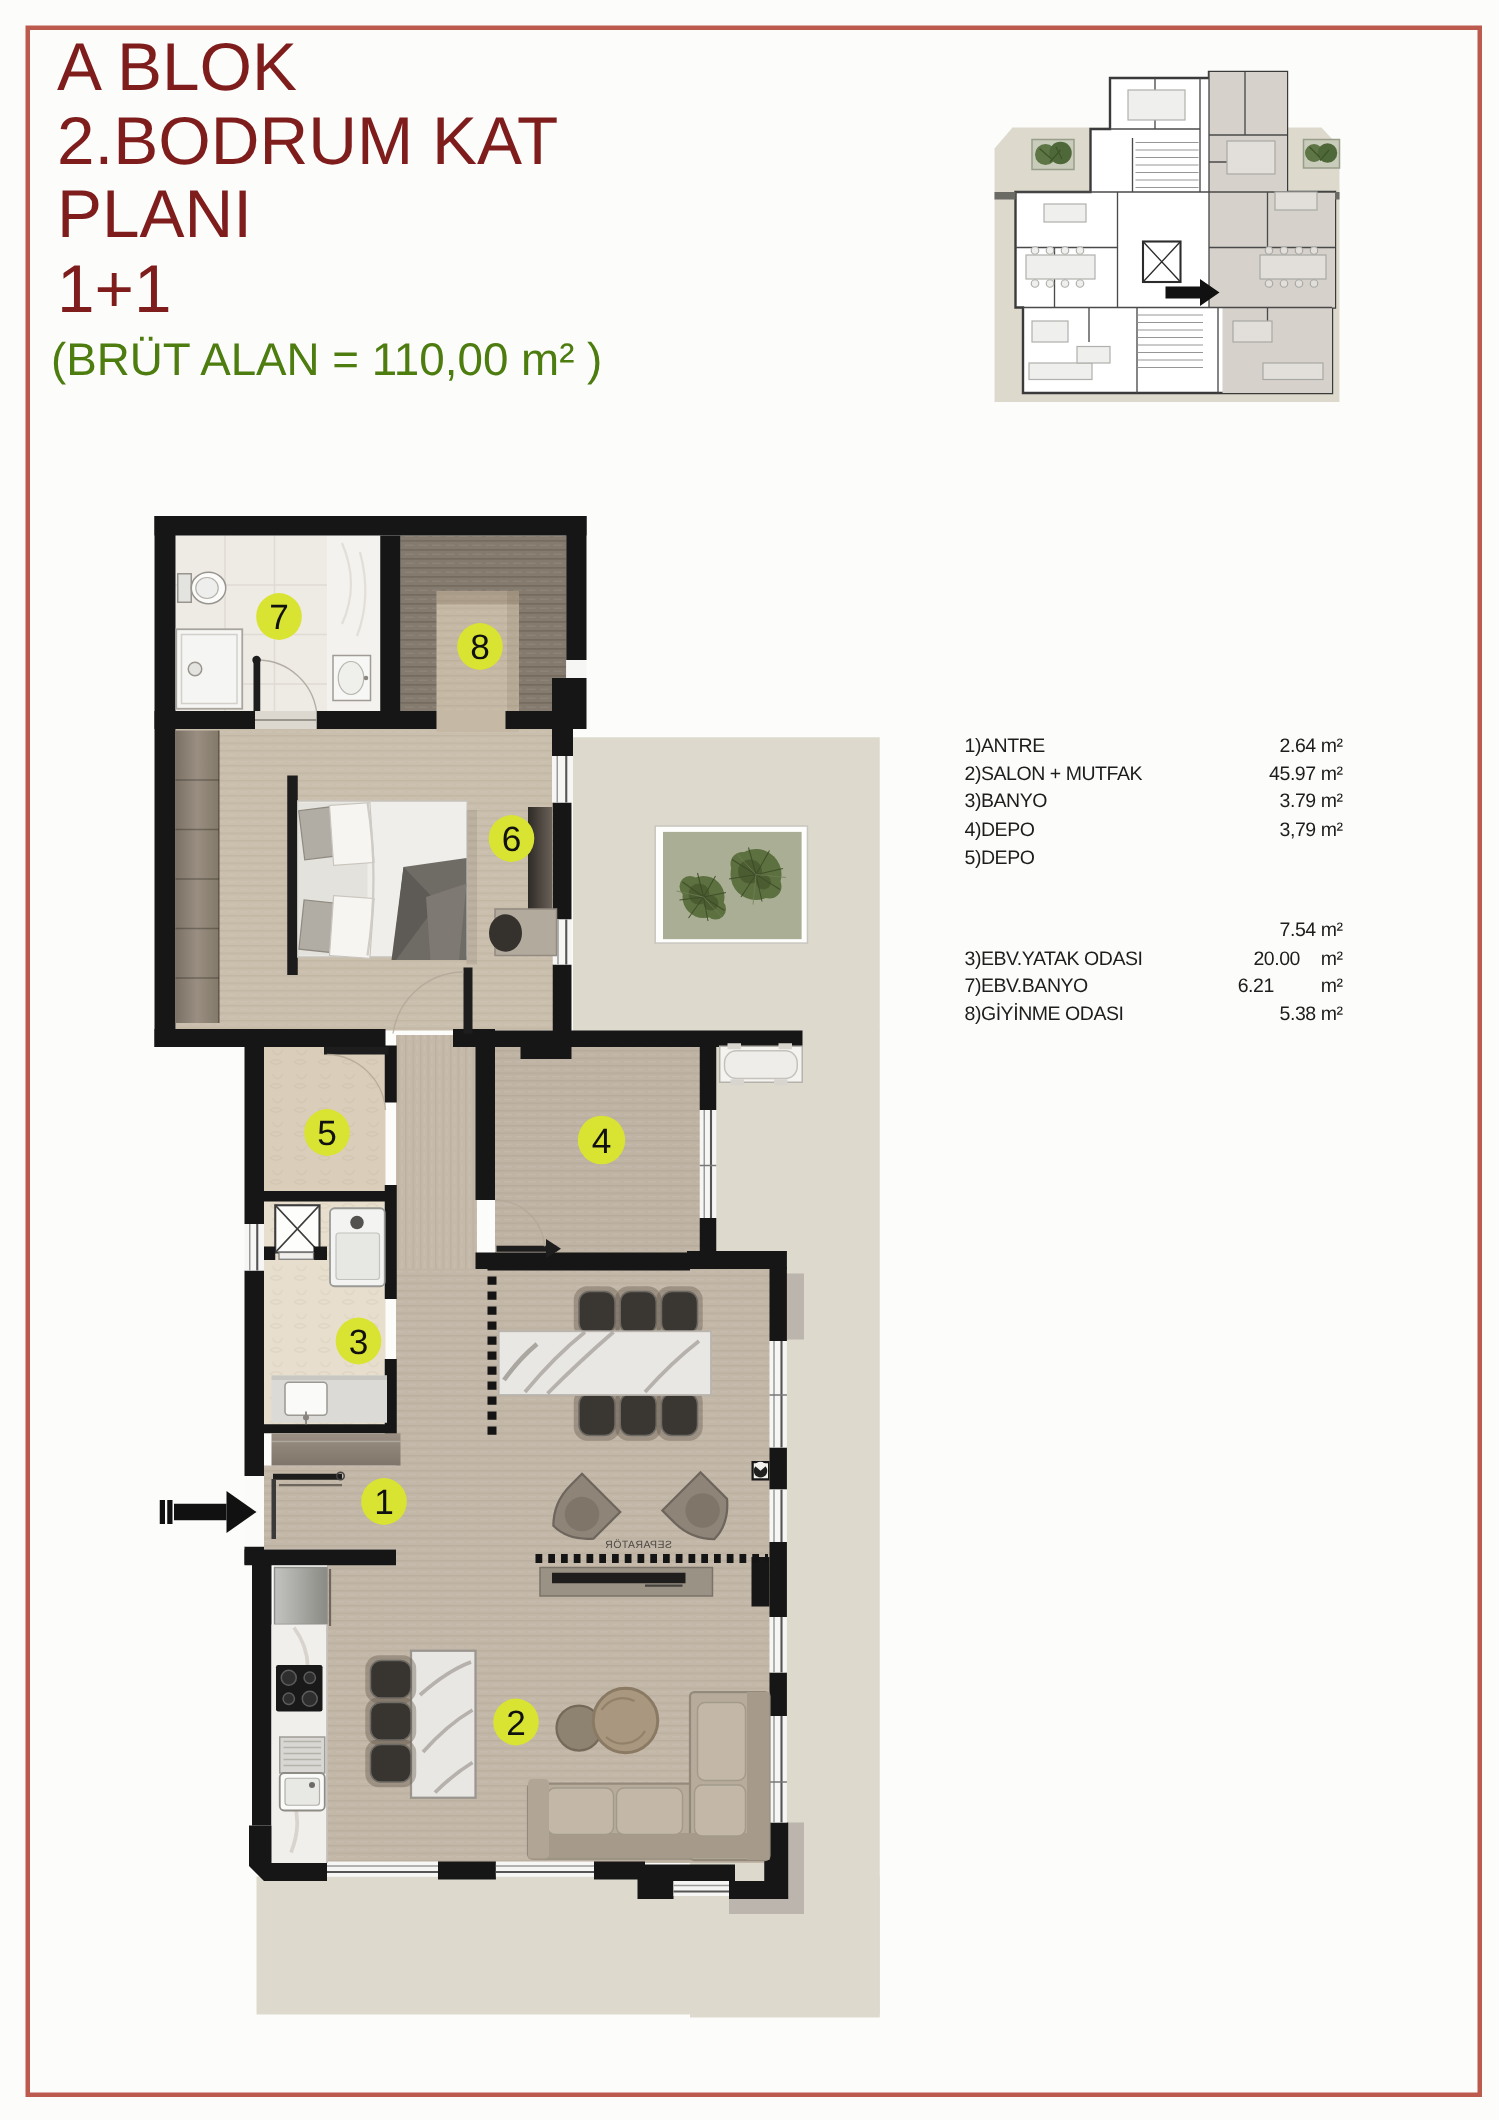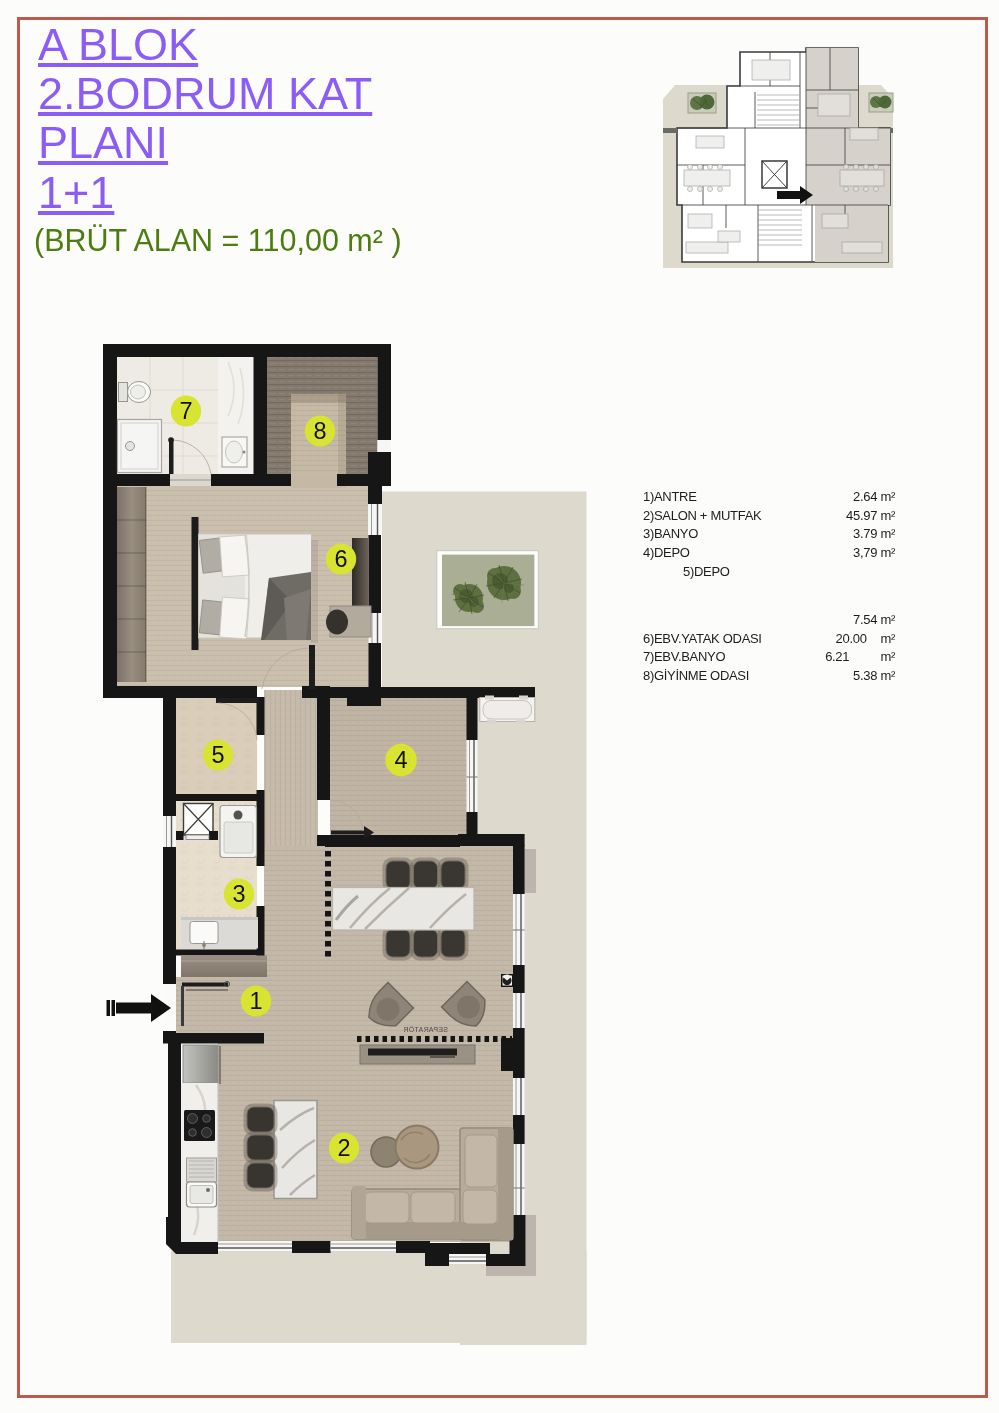--- a/index.html
+++ b/index.html
@@ -4,21 +4,21 @@
 <style>
 html,body{margin:0;padding:0;}
 body{width:999px;height:1413px;position:relative;background:#fcfcfb;font-family:"Liberation Sans",sans-serif;overflow:hidden;}
 .abs{position:absolute;}
 </style>
 </head>
 <body>
 
 <div class="abs" style="left:17px;top:17px;width:964.5px;height:1374.5px;border:3.5px solid #bd5a4e;"></div>
 
-<div class="abs" style="left:38px;top:20px;font-size:45px;line-height:49.2px;color:#8b5cf6;text-decoration:underline;">A BLOK<br>2.BODRUM KAT<br>PLANI<br>1+1</div>
+<div class="abs" style="left:38px;top:20px;font-size:45px;line-height:49.2px;color:#7f1d1d;">A BLOK<br>2.BODRUM KAT<br>PLANI<br>1+1</div>
 
 <div class="abs" style="left:34px;top:223px;font-size:30.5px;color:#4d7c0f;">(BRÜT ALAN = 110,00 m² )</div>
 
 <div class="abs" style="left:643px;top:488px;width:252px;font-size:13px;line-height:18.7px;color:#1d1d1d;letter-spacing:-0.3px;">
 <div>
       <span style="float:left;">1)ANTRE</span>
       <span style="float:right;"><span style="display:inline-block;text-align:right;width:52px;">2.64</span>&nbsp;m²</span>
     </div>
 <div style="clear:both;">
       <span style="float:left;">2)SALON + MUTFAK</span>
@@ -26,25 +26,25 @@
     </div>
 <div style="clear:both;">
       <span style="float:left;">3)BANYO</span>
       <span style="float:right;"><span style="display:inline-block;text-align:right;width:52px;">3.79</span>&nbsp;m²</span>
     </div>
 <div style="clear:both;">
       <span style="float:left;">4)DEPO</span>
       <span style="float:right;"><span style="display:inline-block;text-align:right;width:52px;">3,79</span>&nbsp;m²</span>
     </div>
 <div style="clear:both;">
-      <span style="float:left;margin-left:40px;">5)DEPO</span>
+      <span style="float:left;">5)DEPO</span>
       <span style="float:right;margin-top:48px;"><span style="display:inline-block;text-align:right;width:52px;">7.54</span>&nbsp;m²</span>
     </div>
 <div style="clear:both;">
-      <span style="float:left;">6)EBV.YATAK ODASI</span>
+      <span style="float:left;">3)EBV.YATAK ODASI</span>
       <span style="float:right;"><span style="display:inline-block;text-align:center;width:52px;">20.00</span>&nbsp;m²</span>
     </div>
 <div style="clear:both;">
       <span style="float:left;">7)EBV.BANYO</span>
       <span style="float:right;"><span style="display:inline-block;text-align:left;width:52px;">6.21</span>&nbsp;m²</span>
     </div>
 <div style="clear:both;">
       <span style="float:left;">8)GİYİNME ODASI</span>
       <span style="float:right;"><span style="display:inline-block;text-align:right;width:52px;">5.38</span>&nbsp;m²</span>
     </div>

